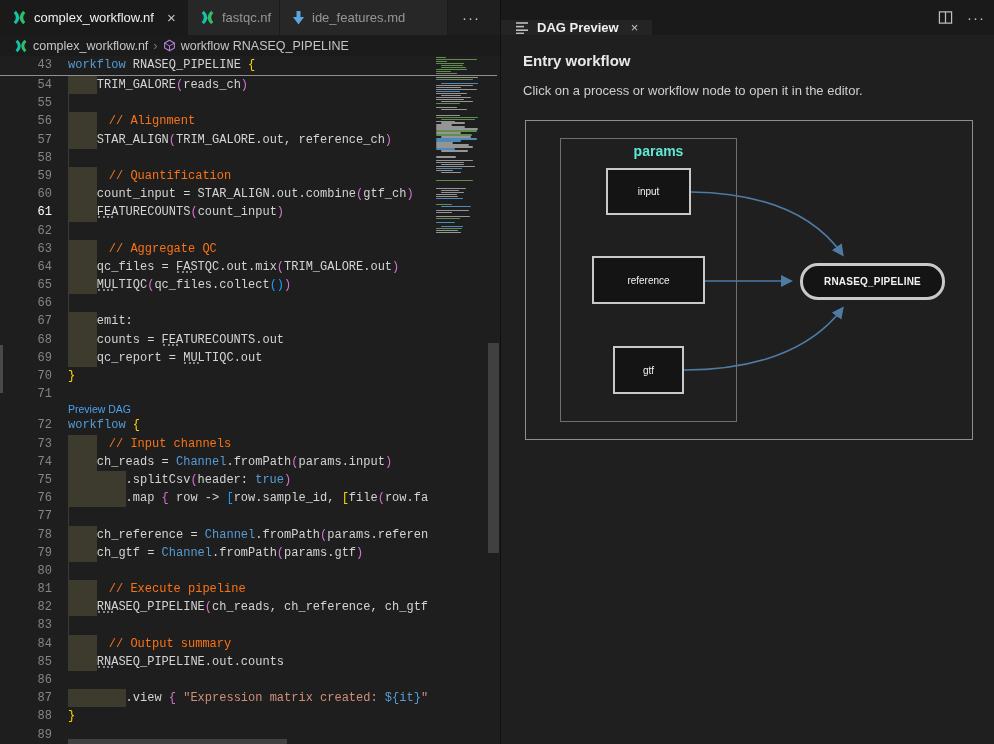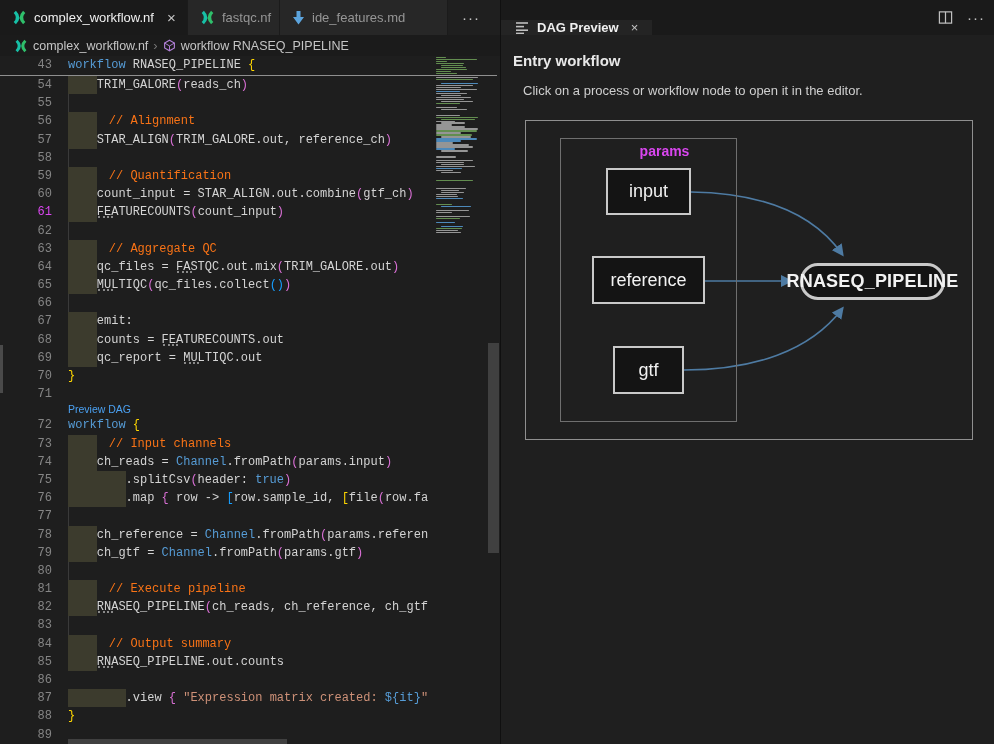--- a/index.html
+++ b/index.html
@@ -17,47 +17,47 @@
   .tab-more { display:flex; align-items:center; padding:0 14px; color:#c5c5c5; font-size:15px; letter-spacing:1px; background:#1f1f1f; }
   .breadcrumb { position:absolute; left:0; top:35px; width:500px; height:21px; background:#1b1b1b; display:flex; align-items:center; gap:5px; padding-left:14px; font-size:12.5px; color:#c5c5c5; }
   .breadcrumb .sep { color:#767676; font-size:13px; }
   .editor { position:absolute; left:0; top:56px; width:500px; height:688px; background:#1e1e1e; overflow:hidden; }
   .sticky { position:absolute; left:0; top:0; width:432px; height:19px; background:#1e1e1e; display:flex; z-index:4; }
   .sticky-rule { position:absolute; left:0; top:19px; width:497px; height:1px; background:#8f8f8f; z-index:5; }
   .lines { position:absolute; left:0; top:20px; width:432px; height:668px; overflow:hidden; z-index:1; }
   .line { display:flex; height:18.2px; line-height:18.2px; font-family:"Liberation Mono", monospace; font-size:12px; }
   .line.lens { height:13px; line-height:12px; }
   .ln { width:68px; padding-right:16px; text-align:right; color:#858585; flex:none; }
-  .ln.act { color:#d946ef;padding-left:32px; }
+  .ln.act { color:#ffffff;padding-left:32px; }
   .lc { flex:1; white-space:pre; overflow:hidden; position:relative; color:#d4d4d4; }
   .ind { display:inline-block; height:18.2px; background:#3c3b2d; vertical-align:top; }
   .guide { display:inline-block; width:1px; height:18.2px; background:#3a3a3a; vertical-align:top; }
   .codelens { font-family:"Liberation Sans", sans-serif; font-size:10.5px; color:#4ba1f2; cursor:pointer; }
   .tk-k { color:#569cd6; } .tk-d { color:#d4d4d4; } .tk-c { color:#f97316;margin-left:12px; }
   .tk-s { color:#ce9178; } .tk-y { color:#ffd700; } .tk-p { color:#da70d6; } .tk-u { color:#179fff; }
   .tk-h { color:#d4d4d4; position:relative; }
   .tk-h::after { content:""; position:absolute; left:1px; bottom:1px; width:15px; border-bottom:2px dotted #8a8a8a; }
   .minimap { position:absolute; left:432px; top:0; width:55px; height:688px; background:#1e1e1e; z-index:2; }
   .mm-row { height:1.3px; margin-bottom:0.7px; border-radius:1px; }
   .vscroll { position:absolute; left:487px; top:0; width:13px; height:688px; z-index:3; }
   .vthumb { position:absolute; left:1px; top:287px; width:11px; height:210px; background:rgba(121,121,121,0.38); }
   .hscroll { position:absolute; left:68px; top:683px; width:219px; height:5px; background:rgba(121,121,121,0.38); z-index:6; }
   .edge-artifact { position:absolute; left:0; top:345px; width:3px; height:48px; background:#4a4a4a; z-index:7; }
   
   .panel { position:absolute; left:500px; top:0; width:494px; height:744px; background:#1f1f1f; border-left:1px solid #101010; }
   .panel-strip { position:absolute; left:0; top:0; width:494px; height:35px; background:#1a1a1a; display:flex; align-items:flex-end; }
   .panel-tab { display:flex; align-items:center; gap:8px; padding:0 14px; background:#242424; color:#f0f0f0; font-size:13px; font-weight:bold; cursor:pointer; }
   .panel-strip-actions { position:absolute; right:10px; top:0; height:35px; display:flex; align-items:center; gap:14px; color:#c0c0c0; }
   .panel-content { position:absolute; left:0; top:35px; width:494px; height:709px; background:#1f1f1f; }
-  .panel-h1 { margin:17px 0 0 12px; font-size:15px; font-weight:bold; color:#e8e8e8; }
+  .panel-h1 { margin:17px 0 0 22px; font-size:15px; font-weight:bold; color:#e8e8e8; }
   .panel-p { margin:14px 0 0 22px; font-size:13px; color:#cfcfcf; }
   .dbox { position:absolute; left:24px; top:85px; width:448px; height:320px; border:1px solid #8f8f8f; }
   .params-box { position:absolute; left:34px; top:17px; width:177px; height:284px; border:1px solid #6f6f6f; }
-  .params-label { position:absolute; top:4px; left:16px; width:100%; text-align:center; font-size:14px; font-weight:bold; color:#d946ef; }
-  .dnode { position:absolute; background:#141414; border:2px solid #c9c9c9; color:#f2f2f2; font-size:18px; display:flex; align-items:center; justify-content:center; cursor:pointer; }
+  .params-label { position:absolute; top:4px; left:10px; width:100%; text-align:center; font-size:14px; font-weight:bold; color:#5eead4; }
+  .dnode { position:absolute; background:#141414; border:2px solid #c9c9c9; color:#f2f2f2; font-size:10px; display:flex; align-items:center; justify-content:center; cursor:pointer; }
   .dnode.pill { border-radius:18px; border-width:3px; font-weight:bold; letter-spacing:0.2px; }
   .edges { position:absolute; left:0; top:0; width:448px; height:320px; pointer-events:none; }
   .btn-row { position:absolute; left:0; top:428px; width:494px; height:28px; }
   .blue-btn { position:absolute; top:0; height:27px; background:#2a6fb5; color:#ffffff; border:none; border-radius:2px; font-family:"Liberation Sans", sans-serif; font-size:13.5px; cursor:pointer; }
   
   .icon { flex:none; display:inline-flex; }
 </style>
 </head>
 <body>
 

